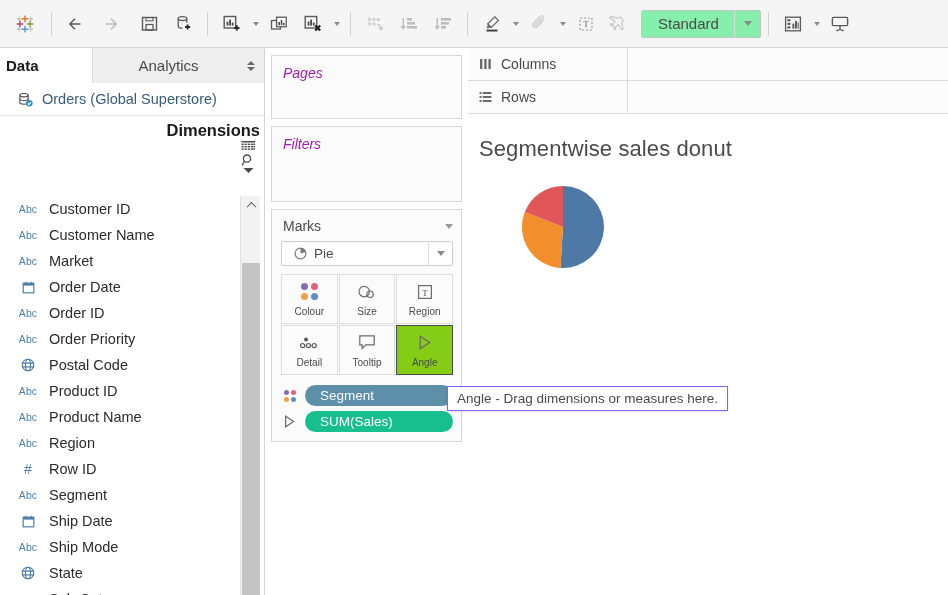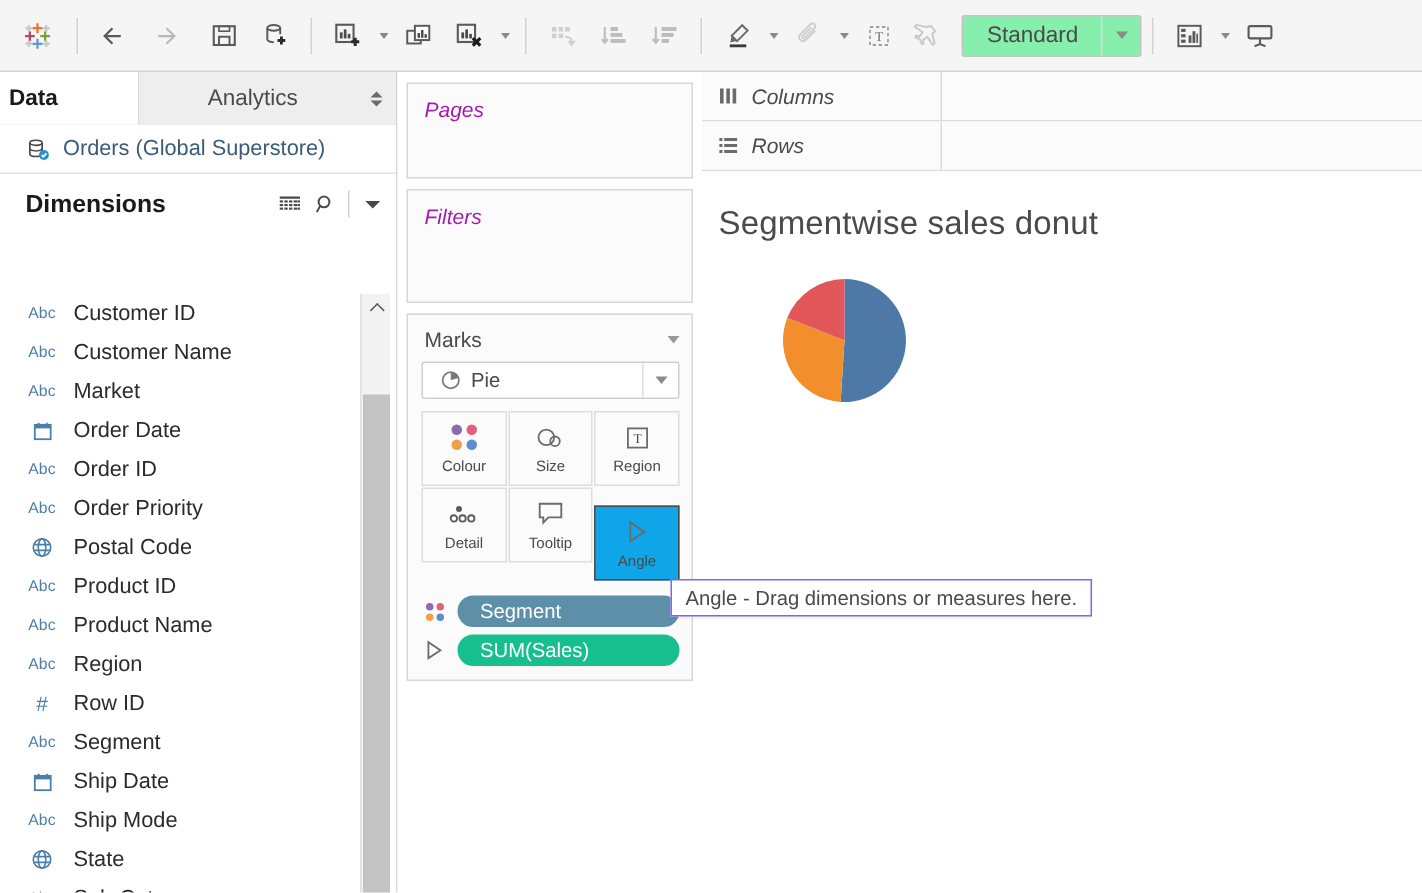--- a/index.html
+++ b/index.html
@@ -84,22 +84,22 @@
   .tab-sorter i.up { border-bottom: 4px solid #6b6b6b; }
   .tab-sorter i.dn { border-top: 4px solid #6b6b6b; }
 
   .ds-row {
     display: flex; align-items: center; height: 33px; padding-left: 17px;
     border-bottom: 1px solid #e2e2e2; gap: 8px;
   }
   .ds-name { font-size: 14.5px; color: #3b5c78; }
 
   .dim-header {
-    display: flex; align-items: center; height: 30px;
-    padding: 0 4px 0 17px; margin-top: 5px;
+    display: flex; align-items: flex-end; height: 30px;
+    padding: 0 4px 0 17px; margin-top: 5px; flex-direction: column;
   }
   .dim-title { font-size: 16.5px; font-weight: bold; color: #1a1a1a; flex: 1; }
   .dim-tool {
     width: 24px; height: 22px; display: flex; align-items: center;
     justify-content: center;
   }
   .dim-divider { width: 1px; height: 18px; background: #d2d2d2; margin: 0 3px; }
 
   .dim-list {
     position: absolute; top: 148px; left: 0; width: 240px; height: 447px;
@@ -176,21 +176,21 @@
   .mark-grid {
     display: grid; grid-template-columns: repeat(3, 1fr);
     gap: 1px; padding: 0 8px 0 9px;
   }
   .mark-btn {
     height: 50px; border: 1px solid #dddddd; background: #fbfbfb;
     display: flex; flex-direction: column; align-items: center;
     justify-content: center; gap: 4px;
   }
   .mark-btn.active {
-    border: 1px solid #4a4a4a; background: #0ea5e9; position: relative; z-index: 3; margin-top: 12px;
+    border: 1px solid #4a4a4a; background: #84cc16; position: relative; z-index: 3;
   }
   .mark-btn .lbl { font-size: 10px; color: #4a4a4a; text-align: right; }
   .mark-ico { height: 20px; display: flex; align-items: center; justify-content: center; }
 
   .colour-dots { display: grid; grid-template-columns: 7px 7px; gap: 3px; }
   .colour-dots span { width: 7px; height: 7px; border-radius: 50%; display: block; }
 
   .pills { padding: 10px 8px 0 9px; display: flex; flex-direction: column; gap: 5px; }
   .pill-row { display: flex; align-items: center; gap: 7px; }
   .pill-ico { width: 17px; flex: 0 0 17px; display: flex; align-items: center; justify-content: center; }
@@ -204,21 +204,21 @@
 
   
   .view { position: absolute; top: 48px; left: 468px; width: 480px; height: 547px; background: #fff; }
   .shelf {
     display: flex; align-items: center; height: 33px;
     border-bottom: 1px solid #dcdcdc;
   }
   .shelf-lbl {
     width: 160px; display: flex; align-items: center; gap: 8px;
     padding-left: 11px; border-right: 1px solid #dcdcdc; height: 100%;
-    font-size: 14px; color: #4a4a4a; background: #fbfbfb; font-style: italic;
+    font-size: 14px; color: #4a4a4a; background: #fbfbfb;
   }
   .shelf-drop { flex: 1; height: 100%; background: #fbfbfb; }
 
   .canvas { position: relative; height: 481px; background: #fff; }
   .chart-title {
     padding: 22px 0 0 11px; font-size: 22px; color: #4a4a4a;
     font-weight: normal; letter-spacing: .1px;
   }
   .pie-wrap { position: absolute; left: 49px; top: 67px; }
 

